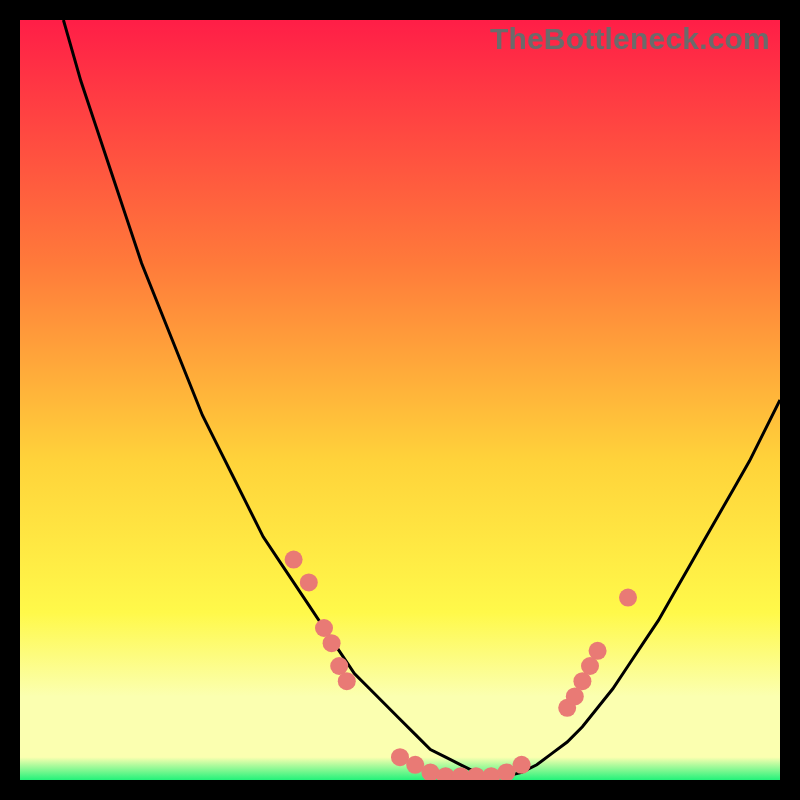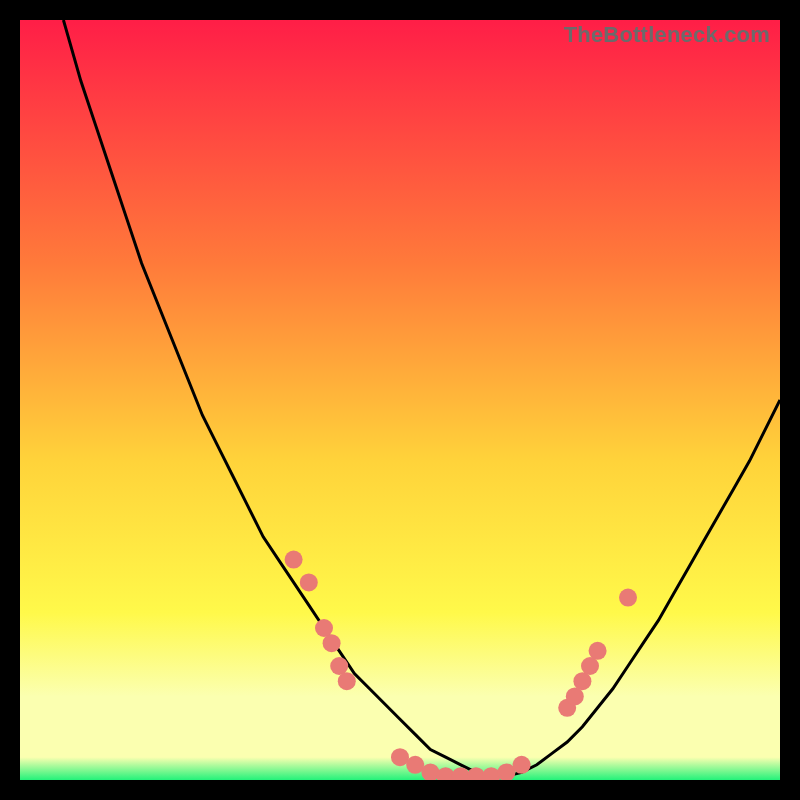--- a/index.html
+++ b/index.html
@@ -17,21 +17,21 @@
     top: 20px;
     width: 760px;
     height: 760px;
     background: #000;
   }
   .watermark {
     position: absolute;
     top: 2px;
     right: 10px;
     color: #6b6b6b;
-    font-size: 22px;
+    font-size: 30px;
     font-weight: 600;
     letter-spacing: 0.2px;
     z-index: 10;
   }
   svg {
     display: block;
   }
 </style>
 </head>
 <body>

